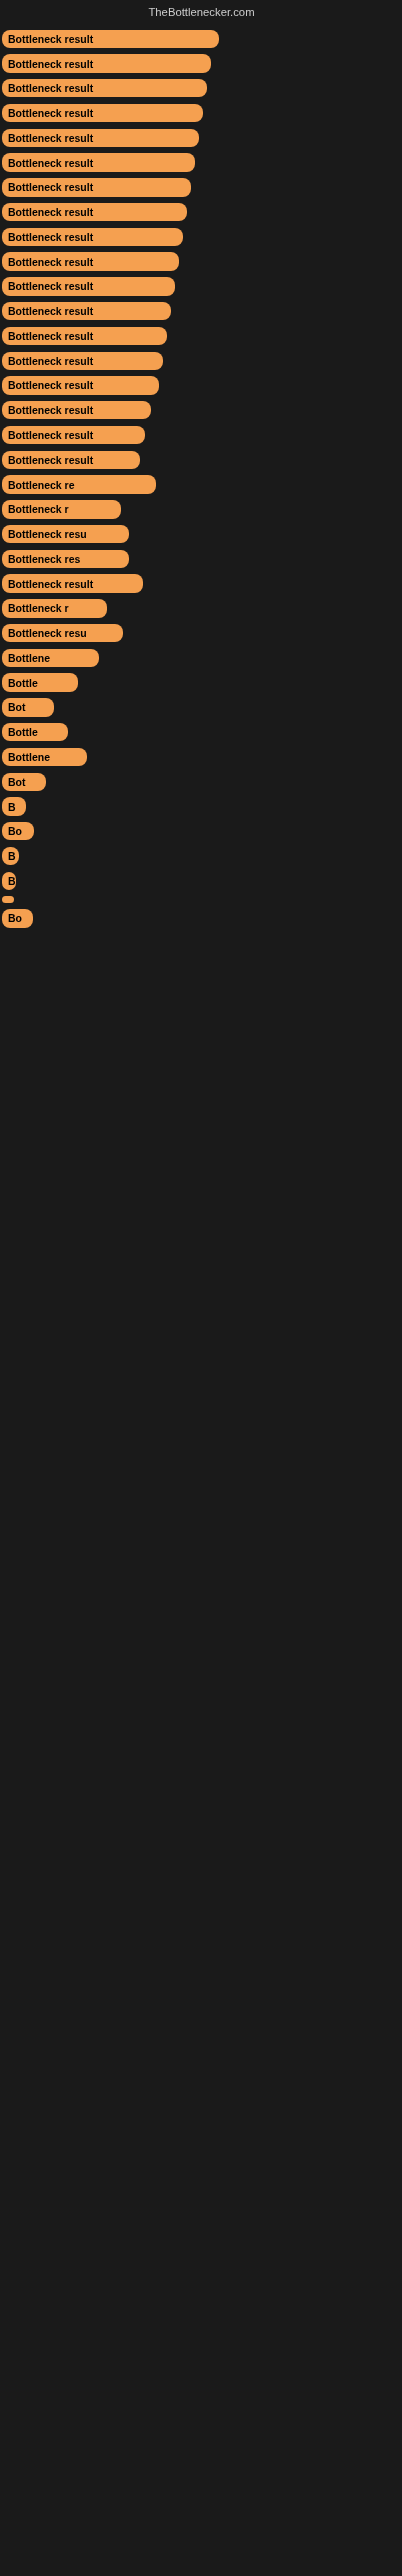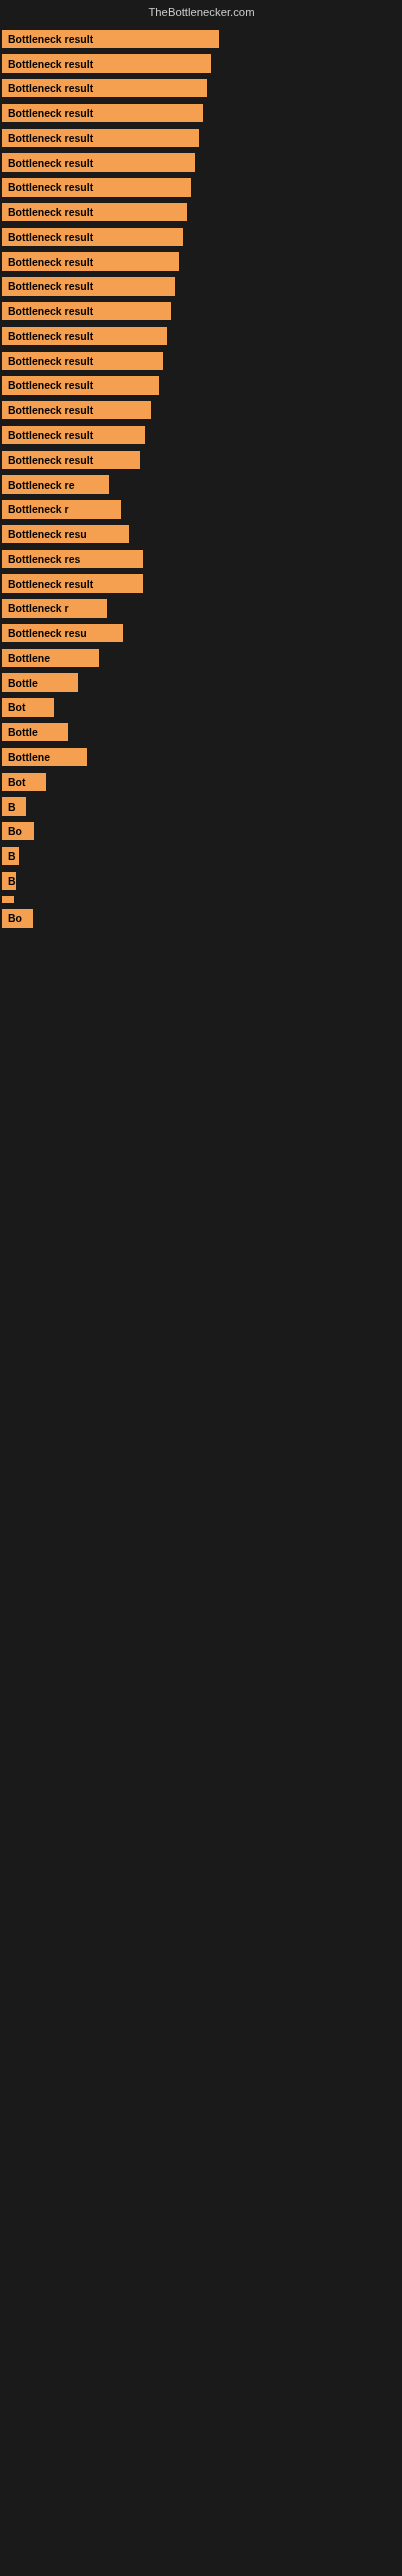--- a/index.html
+++ b/index.html
@@ -24,21 +24,21 @@
     .bottleneck-bar {
       background-color: #f5a050;
       color: #000;
       font-size: 10.5px;
       font-weight: bold;
       padding: 3.2px 6.4px;
       margin: 4.8px 0 4.8px 1.6px;
       white-space: nowrap;
       overflow: hidden;
       display: block;
-      border-radius: 0;
+      border-radius: 8px;
     }
     .row {
       margin-bottom: 6.4px;
     }
   </style>
 </head>
 <body>
 
 <div class="site-title">TheBottlenecker.com</div>
 
@@ -91,30 +91,30 @@
     <div class="row">
       <span class="bottleneck-bar" style="width: 149px;">Bottleneck result</span>
     </div>
     <div class="row">
       <span class="bottleneck-bar" style="width: 143px;">Bottleneck result</span>
     </div>
     <div class="row">
       <span class="bottleneck-bar" style="width: 138px;">Bottleneck result</span>
     </div>
     <div class="row">
-      <span class="bottleneck-bar" style="width: 107px;">Bottleneck re</span>
+      <span class="bottleneck-bar" style="width: 154px;">Bottleneck re</span>
     </div>
     <div class="row">
       <span class="bottleneck-bar" style="width: 119px;">Bottleneck r</span>
     </div>
     <div class="row">
       <span class="bottleneck-bar" style="width: 127px;">Bottleneck resu</span>
     </div>
     <div class="row">
-      <span class="bottleneck-bar" style="width: 141px;">Bottleneck res</span>
+      <span class="bottleneck-bar" style="width: 127px;">Bottleneck res</span>
     </div>
     <div class="row">
       <span class="bottleneck-bar" style="width: 141px;">Bottleneck result</span>
     </div>
     <div class="row">
       <span class="bottleneck-bar" style="width: 105px;">Bottleneck r</span>
     </div>
     <div class="row">
       <span class="bottleneck-bar" style="width: 121px;">Bottleneck resu</span>
     </div>

